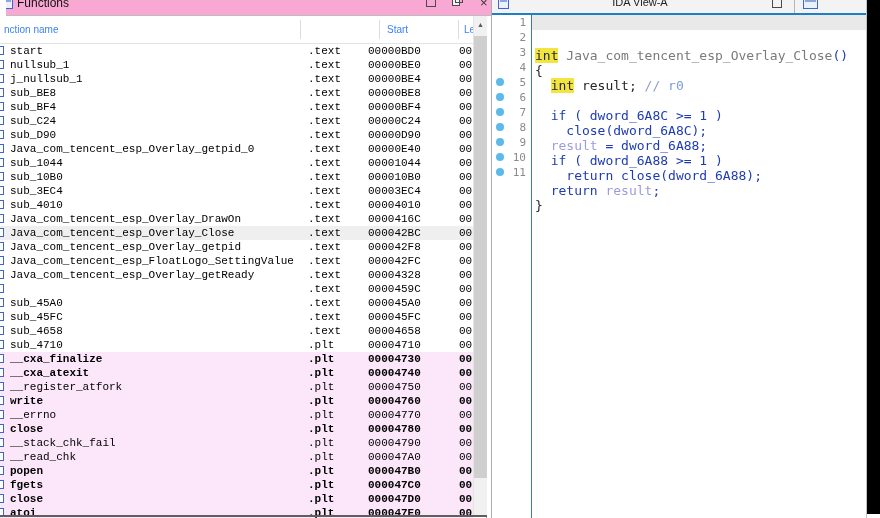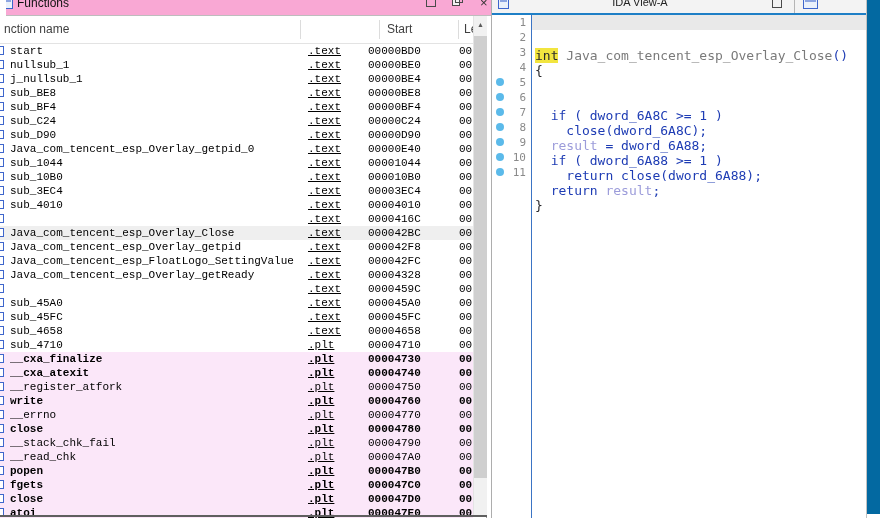--- a/index.html
+++ b/index.html
@@ -13,44 +13,44 @@
   #fn-title{position:absolute;left:11px;top:-4px;font-size:12px;color:#111;}
   .winbtn{position:absolute;top:-4px;width:10px;height:11px;box-sizing:border-box;}
   .box-btn{border:1px solid #4a4a4a;}
   .restore-outer{position:absolute;left:0;top:2px;width:8px;height:8px;border:1px solid #4a4a4a;box-sizing:border-box;background:#f2f2f2;}
   .restore-inner{position:absolute;left:3px;top:-1px;width:8px;height:8px;border:1px solid #4a4a4a;box-sizing:border-box;}
   .close-x{font-size:13px;color:#333;line-height:14px;}
   .docicon{position:absolute;width:11px;height:12px;border:1px solid #3e66cc;background:#eaf1fb;box-sizing:border-box;}
   .docicon::after{content:"";position:absolute;left:1px;top:2px;right:1px;height:2px;background:#3e66cc;opacity:.55;}
   
   #fn-header{position:absolute;left:0;top:16px;width:487px;height:27px;background:#fff;
-             border-bottom:1px solid #e3e3e3;font-size:12px;color:#404040;}
+             border-bottom:1px solid #e3e3e3;font-size:10px;color:#3b82f6;}
   .hcell{position:absolute;top:0;height:27px;line-height:27px;white-space:nowrap;overflow:hidden;}
   .hsep{position:absolute;top:4px;height:19px;width:1px;background:#dcdcdc;}
   
   #fn-rows{position:absolute;left:0;top:44px;width:473px;}
   .fnrow{position:relative;height:14px;width:473px;font:11px/14px "Liberation Mono",monospace;color:#000;background:#fff;}
   .fnrow.pink{background:#fbe7f9;}
   .fnrow.sel{background:#efefef;}
   .fnrow.bold{font-weight:bold;}
   .fncell{position:absolute;top:0;white-space:nowrap;}
   .c-name{left:10px;}
-  .c-seg{left:308px;text-decoration:underline;}
+  .c-seg{left:308px;}
   .c-start{left:368px;}
   .c-len{left:459px;}
   .rowicon{position:absolute;left:-3px;top:2px;width:7px;height:9px;border:1px solid #3e66cc;background:#fff;box-sizing:border-box;}
   
   #fn-scroll{position:absolute;left:473px;top:16px;width:14px;height:500px;background:#f1f1f1;border-left:1px solid #e4e4e4;box-sizing:border-box;}
   #fn-scroll-up{position:absolute;left:0;top:0;width:13px;height:17px;color:#5a5a5a;font-size:7px;text-align:center;line-height:17px;}
   #fn-scroll-thumb{position:absolute;left:0;top:20px;width:13px;height:442px;background:#cfcfcf;}
   #fn-bottomline{position:absolute;left:0;top:515px;width:487px;height:2px;background:#5f5f5f;}
   
   #divider2{position:absolute;left:491px;top:0;width:1px;height:518px;background:#adadad;}
   
-  #idapanel{position:absolute;left:492px;top:0;width:388px;height:514px;background:#0369a1;}
+  #idapanel{position:absolute;left:492px;top:0;width:388px;height:514px;background:#000000;}
   #ida-titlebar{position:absolute;left:0;top:0;width:374px;height:13px;background:#f3f3f3;overflow:hidden;}
   #ida-title{position:absolute;left:88px;top:-4px;width:120px;text-align:center;font-size:11px;color:#222;}
   #ida-accent{position:absolute;left:0;top:13px;width:374px;height:2px;background:#1e7fc6;}
   #ida-divider{position:absolute;left:302px;top:0;width:1px;height:13px;background:#b5b5b5;}
   #ida-rightborder{position:absolute;left:374px;top:0;width:1px;height:518px;background:#c2c2c2;}
   #codearea{position:absolute;left:0;top:15px;width:374px;height:503px;background:#fff;}
   #gutter-sep{position:absolute;left:39px;top:0;width:1px;height:503px;background:#3b74c4;}
   .cline{position:relative;height:15px;font:13px/15px "DejaVu Sans Mono",monospace;}
   .cline.cur::before{content:"";position:absolute;left:40px;right:0;top:0;bottom:0;background:#e9e9e9;}
   .dot{position:absolute;left:4px;top:3px;width:8px;height:8px;border-radius:50%;background:#5bbaea;}
@@ -172,20 +172,21 @@
         </div>
         <div class="fnrow">
           <span class="rowicon"></span>
           <span class="fncell c-name">sub_4010</span>
           <span class="fncell c-seg">.text</span>
           <span class="fncell c-start">00004010</span>
           <span class="fncell c-len">00</span>
         </div>
         <div class="fnrow">
           <span class="rowicon"></span>
+          <span class="fncell c-name">Java_com_tencent_esp_Overlay_DrawOn</span>
           <span class="fncell c-seg">.text</span>
           <span class="fncell c-start">0000416C</span>
           <span class="fncell c-len">00</span>
         </div>
         <div class="fnrow sel">
           <span class="rowicon"></span>
           <span class="fncell c-name">Java_com_tencent_esp_Overlay_Close</span>
           <span class="fncell c-seg">.text</span>
           <span class="fncell c-start">000042BC</span>
           <span class="fncell c-len">00</span>
@@ -358,20 +359,21 @@
           <div class="cline cur">
             <span class="lnum">1</span>
             <span class="ltext"><span class="tk-hl">int</span><span class="tk-fn"> Java_com_tencent_esp_Overlay_Close</span><span class="tk-kw">()</span></span>
           </div>
           <div class="cline">
             <span class="lnum">2</span>
             <span class="ltext"><span class="tk-pl">{</span></span>
           </div>
           <div class="cline">
             <span class="lnum">3</span>
+            <span class="ltext"><span class="tk-pl">  </span><span class="tk-hl">int</span><span class="tk-pl"> result; </span><span class="tk-cm">// </span><span class="tk-cmr">r0</span></span>
           </div>
           <div class="cline">
             <span class="lnum">4</span>
             <span class="ltext"></span>
           </div>
           <div class="cline">
             <span class="dot"></span>
             <span class="lnum">5</span>
             <span class="ltext"><span class="tk-kw">  if ( dword_6A8C &gt;= 1 )</span></span>
           </div>

